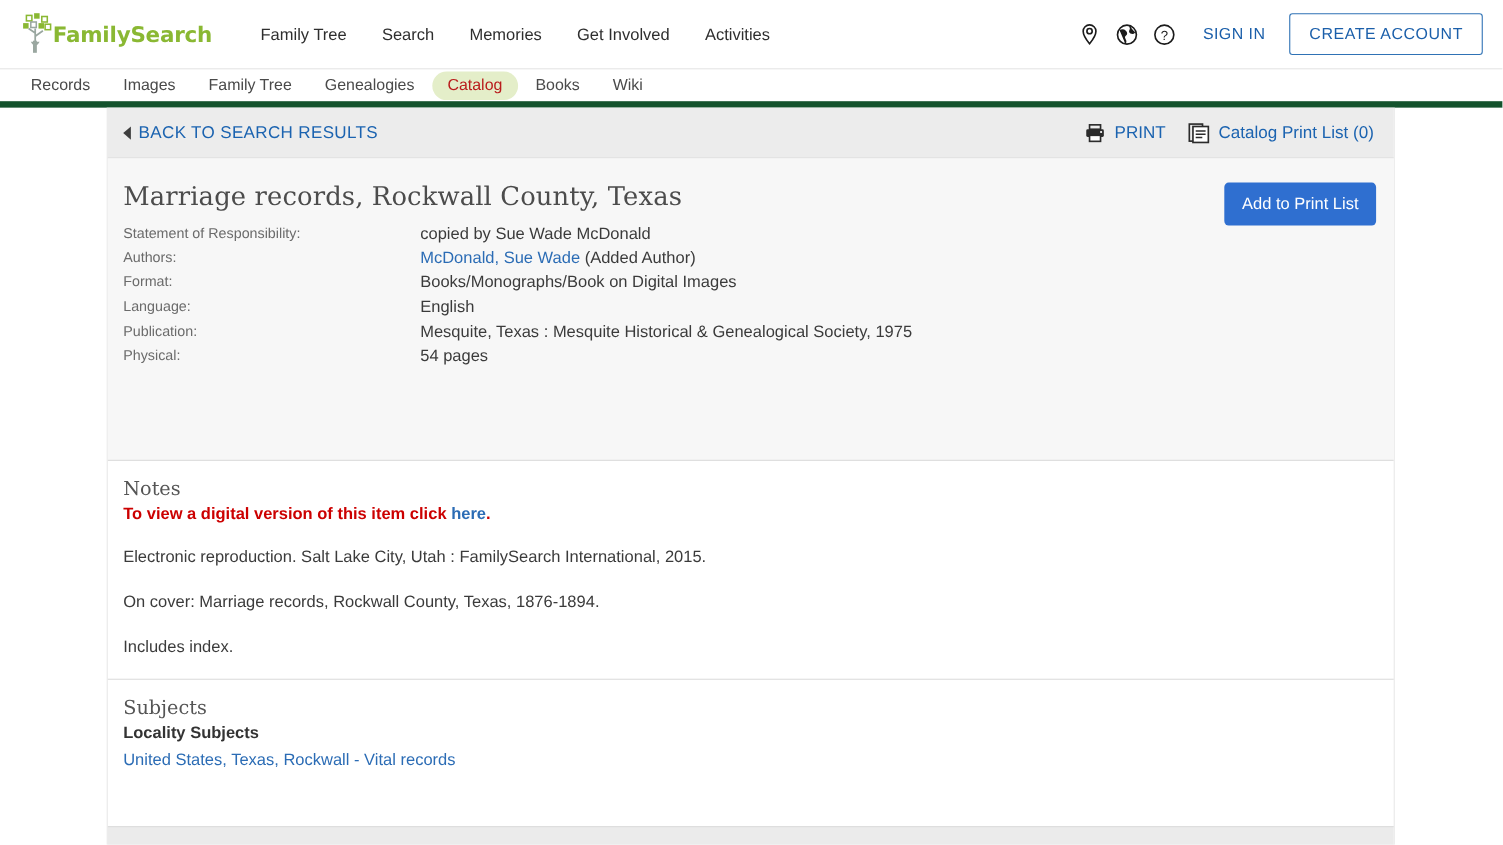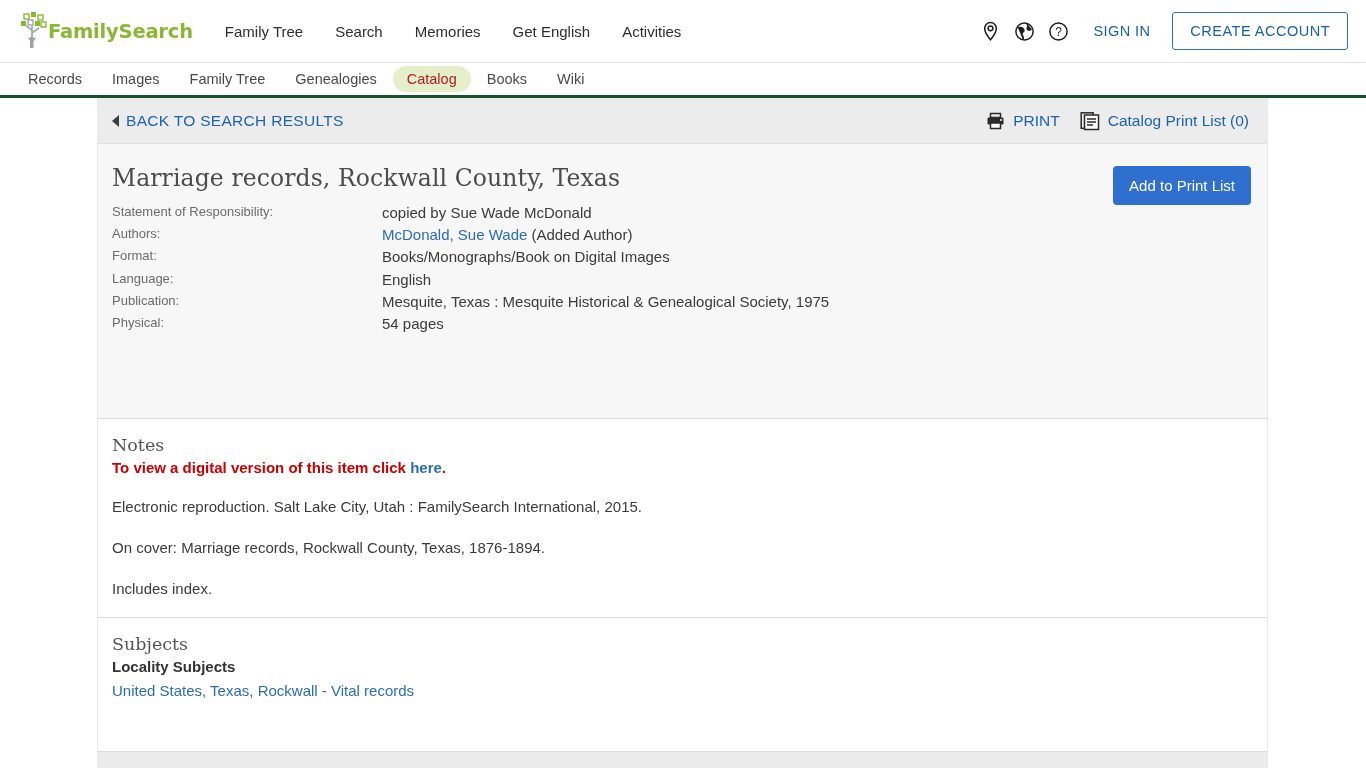--- a/index.html
+++ b/index.html
@@ -12,20 +12,21 @@
   }
 
   
   .topbar {
     height: 62px;
     background: #ffffff;
     display: flex;
     align-items: center;
     padding: 0 18px 0 16px;
     position: relative;
+    gap: 12px;
   }
   .logo-wrap {
     display: flex;
     align-items: center;
     margin-right: 28px;
     cursor: pointer;
   }
   .logo-mark { width: 36px; height: 40px; display:block; }
   .logo-text {
     font-family: "DejaVu Sans", sans-serif;
@@ -76,21 +77,21 @@
     font-family: "Liberation Sans", sans-serif;
     margin-left: 8px;
     white-space: nowrap;
   }
 
   
   .subnav {
     height: 36px;
     background: #fff;
     border-top: 1px solid #e2e2e2;
-    border-bottom: 3px solid #14532d;
+    border-bottom: 6px solid #14532d;
     display: flex;
     align-items: center;
     padding-left: 14px;
     gap: 2px;
   }
   .subnav a {
     font-size: 14.5px;
     color: #4a4a4a;
     text-decoration: none;
     padding: 5px 14px;
@@ -282,21 +283,21 @@
       <path d="M12 27 Q16 34 20 27 Z" fill="#9aa7a0"></path>
       <rect x="14" y="26" width="3.5" height="11" fill="#9aa7a0"></rect>
     </svg>
     <span class="logo-text">FamilySearch</span>
   </div>
 
   <nav class="mainnav">
     <a href="#">Family Tree</a>
     <a href="#">Search</a>
     <a href="#">Memories</a>
-    <a href="#">Get English</a>
+    <a href="#">Get Involved</a>
     <a href="#">Activities</a>
   </nav>
 
   <div class="topright">
     <span class="ticon">
       <svg width="19" height="21" viewBox="0 0 19 21">
         <path d="M9.5 1.6c-3.2 0-5.8 2.6-5.8 5.8 0 4.3 5.8 11.4 5.8 11.4s5.8-7.1 5.8-11.4c0-3.2-2.6-5.8-5.8-5.8z" fill="none" stroke="#1c1c1c" stroke-width="1.5"></path>
         <circle cx="9.5" cy="7.3" r="2.4" fill="none" stroke="#1c1c1c" stroke-width="1.5"></circle>
       </svg>
     </span>

